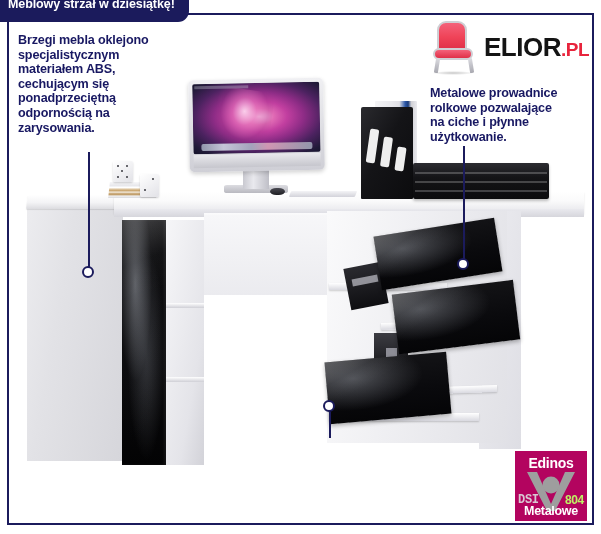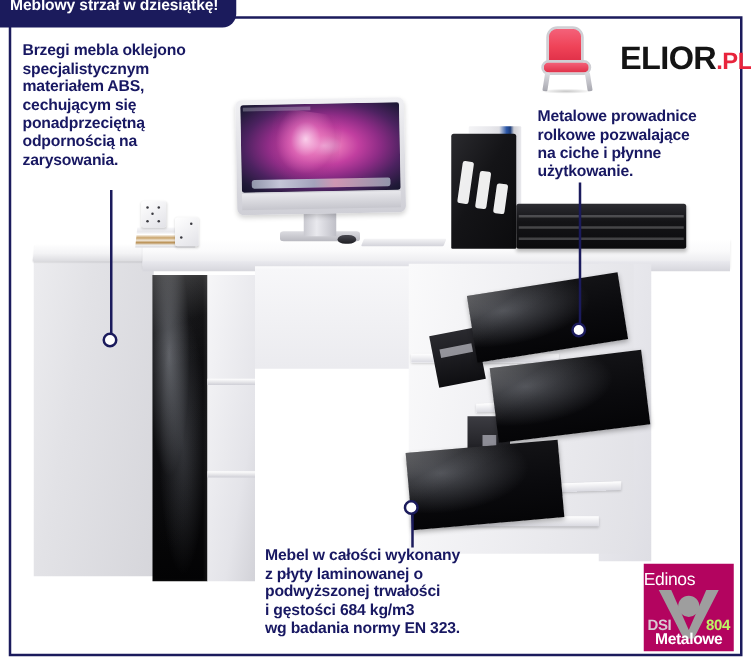--- a/index.html
+++ b/index.html
@@ -384,30 +384,30 @@
   .edinos {
     position: absolute;
     left: 515px; top: 451px;
     width: 72px; height: 70px;
     background: #b3045f;
     z-index: 6;
     overflow: hidden;
   }
   .edinos-title {
     position: absolute; left: 0; right: 0; top: 4px;
-    color: #ffffff;
-    font-size: 14px; font-weight: normal; letter-spacing: -0.3px;
+    text-align: center; color: #ffffff;
+    font-size: 14px; font-weight: bold; letter-spacing: -0.3px;
   }
   .edinos-v {
     position: absolute; left: 11px; top: 20px;
     width: 50px; height: 40px;
   }
   .edinos-dsi {
     position: absolute; left: 3px; top: 42px;
-    color: #d9c8d2; font-size: 12px; font-weight: bold; letter-spacing: -0.3px;
+    color: #d9c8d2; font-size: 12px; font-weight: bold; letter-spacing: -0.3px; font-family: Liberation Mono, monospace;
   }
   .edinos-804 {
     position: absolute; right: 3px; top: 42px;
     color: #bef264; font-size: 12px; font-weight: bold; letter-spacing: -0.3px;
   }
   .edinos-std {
     position: absolute; left: 0; right: 0; bottom: 3px;
     text-align: center; color: #ffffff;
     font-size: 12.5px; font-weight: bold; letter-spacing: -0.3px;
   }
@@ -507,35 +507,30 @@
 specjalistycznym
 materiałem ABS,
 cechującym się
 ponadprzeciętną
 odpornością na
 zarysowania.</div>
   <div class="callout c2">Metalowe prowadnice
 rolkowe pozwalające
 na ciche i płynne
 użytkowanie.</div>
-  <div class="callout c3">Mebel w całości wykonany
-z płyty laminowanej o
-podwyższonej trwałości
-i gęstości 684 kg/m3
-wg badania normy EN 323.</div>
 
   <div class="logo">
     <div class="chair">
       <div class="chair-back"></div>
       <div class="chair-seat"></div>
       <div class="chair-leg" style="left:7px;  transform:rotate(9deg);"></div>
       <div class="chair-leg" style="left:41px; transform:rotate(-9deg);"></div>
       <div class="chair-shadow"></div>
     </div>
-    <div style="display:flex; align-items:baseline; margin-left:16px;">
+    <div style="display:flex; align-items:baseline; margin-left:4px;">
       <span class="logo-word">ELIOR</span>
       <span class="logo-tld">.PL</span>
     </div>
   </div>
 
 
   <div class="edinos">
     <div class="edinos-title">Edinos</div>
     <svg class="edinos-v" viewBox="0 0 50 40">
       <polygon points="1,1 11,1 25,33 39,1 49,1 29,40 21,40" fill="#9e9e9e"></polygon>

